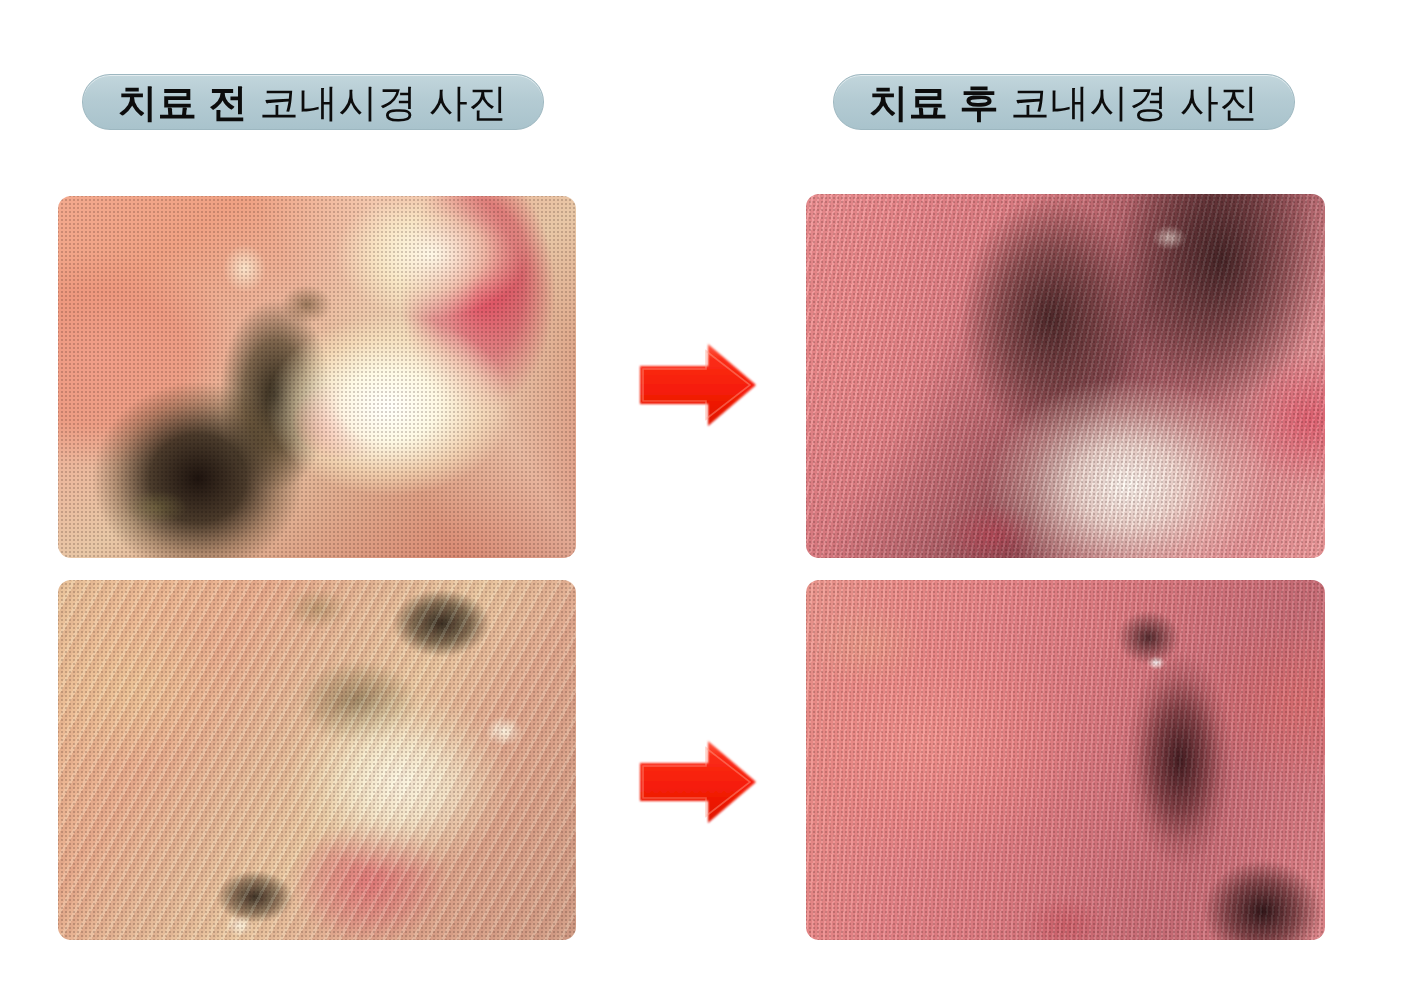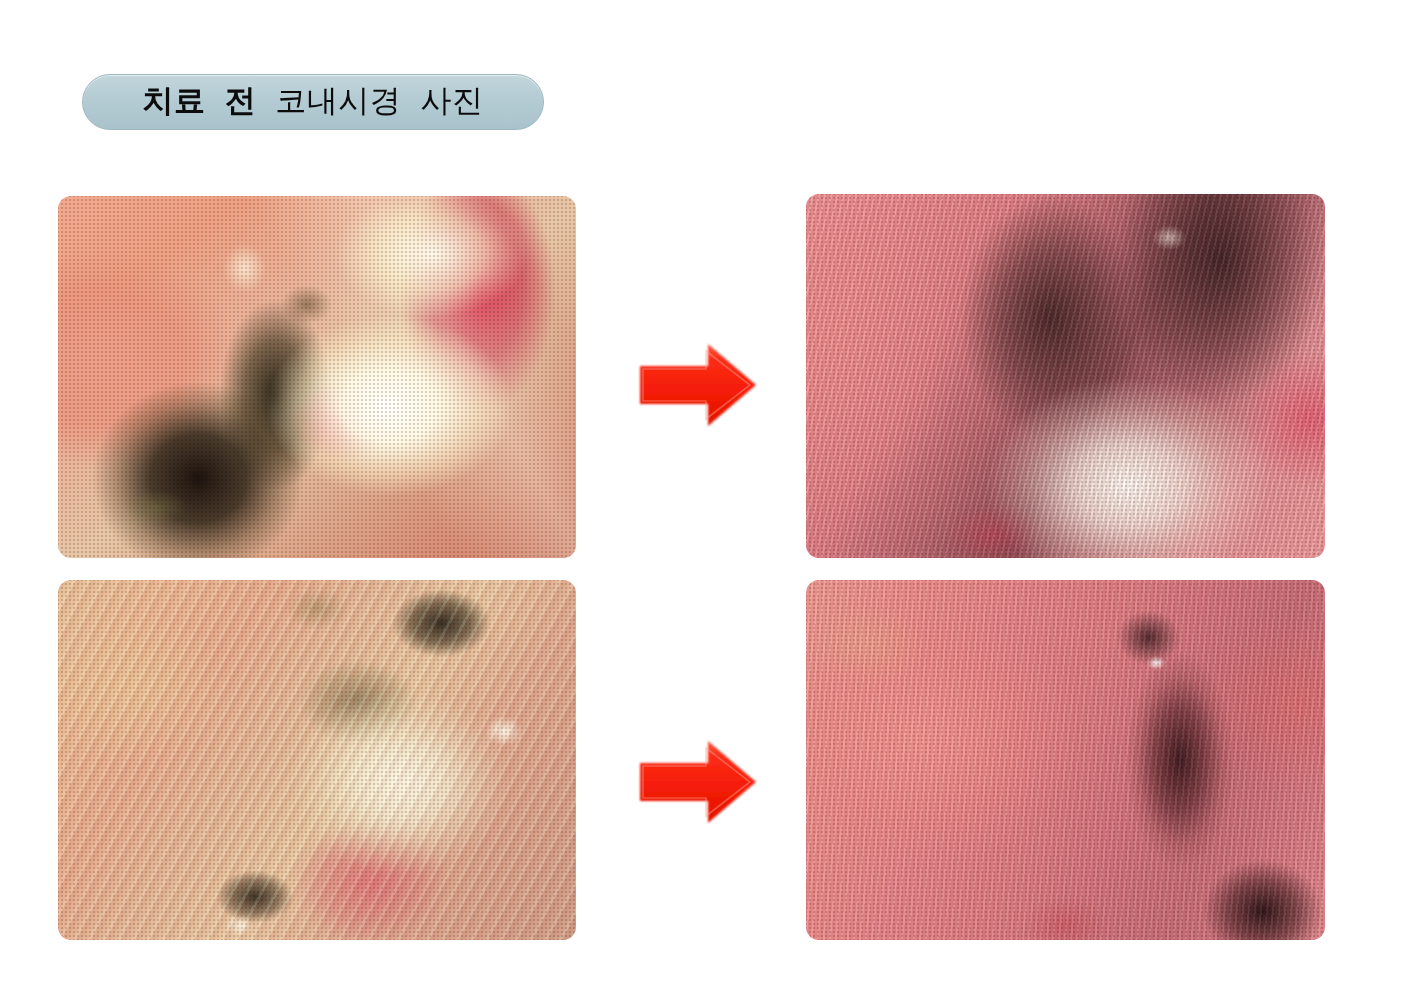--- a/index.html
+++ b/index.html
@@ -30,28 +30,27 @@
     border-radius: 28px;
     background: linear-gradient(180deg, #c2d6dc 0%, #b4cbd3 45%, #a9c3cc 100%);
     border: 1px solid #9db7c0;
     box-shadow: inset 0 1px 0 rgba(255,255,255,.55);
     display: flex;
     align-items: center;
     justify-content: center;
     box-sizing: border-box;
   }
   .label-pill .pill-text {
-    font-size: 31px;
+    font-size: 39px;
     line-height: 1;
     letter-spacing: 0.5px;
     color: #0c0c0c;
     white-space: nowrap;
     display: inline-block;
     filter: blur(0.35px);
-    font-family: Liberation Mono, monospace;
   }
   .label-pill .pill-text .strong {
     font-weight: 700;
   }
   .label-pill .pill-text .light {
     font-weight: 500;
   }
 
   #pill-before { left: 82px;  top: 74px;  width: 462px; }
   #pill-after  { left: 833px; top: 74px;  width: 462px; }
@@ -186,20 +185,23 @@
 </style>
 </head>
 <body>
 
 <div class="page">
 
   <div class="label-pill" id="pill-before">
     <span class="pill-text"><span class="strong">치료 전</span><span class="light"> 코내시경 사진</span></span>
   </div>
 
+  <div class="label-pill" id="pill-after">
+    <span class="pill-text"><span class="strong">치료 후</span><span class="light"> 코내시경 사진</span></span>
+  </div>
 
   <div class="photo" id="photo-before-1">
     <div class="layer base"></div>
     <div class="layer detail"></div>
     <div class="halftone"></div>
     <div class="soften"></div>
   </div>
 
   <div class="arrow" id="arrow-1">
     <svg viewBox="0 0 128 94" xmlns="http://www.w3.org/2000/svg">

